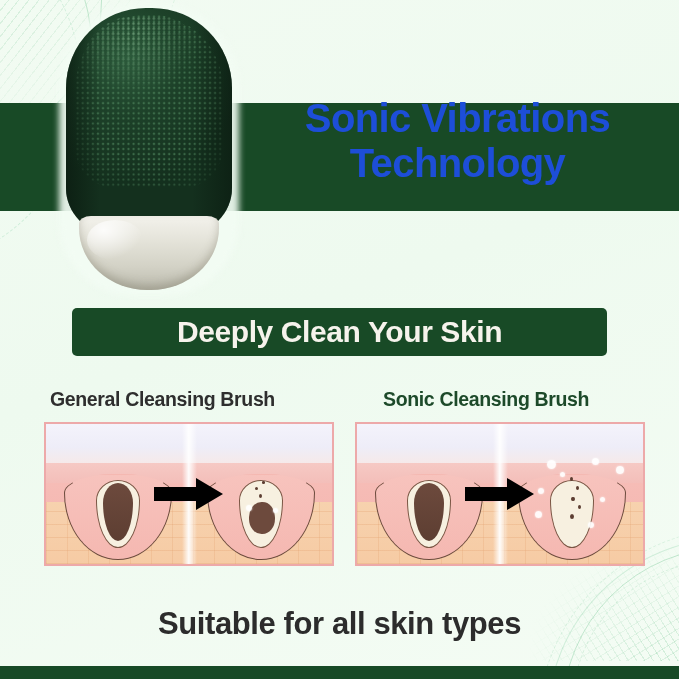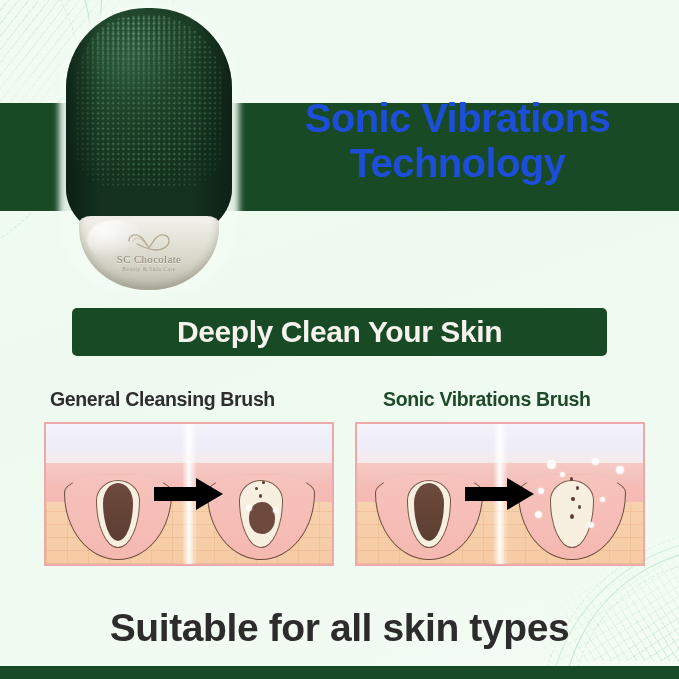--- a/index.html
+++ b/index.html
@@ -367,21 +367,21 @@
     z-index: 7;
   }
 
   
   .bottom-text {
     position: absolute;
     left: 0; right: 0;
     top: 606px;
     text-align: center;
     color: #2c2c2c;
-    font-size: 39px;
+    font-size: 31px;
     font-weight: bold;
     letter-spacing: -0.4px;
     z-index: 3;
   }
 </style>
 </head>
 <body>
 
 <div id="poster">
 
@@ -407,40 +407,30 @@
   <div class="device">
     <div class="device-halo"></div>
     <div class="device-body">
       <div class="nubs"></div>
       <div class="nubs-hi"></div>
       <div class="body-shade-l"></div>
       <div class="body-shade-r"></div>
     </div>
     <div class="device-base">
       <div class="base-gloss"></div>
-      <div class="logo-wrap">
-        <div class="logo-heart">
-          <svg viewBox="0 0 48 22" width="48" height="22" aria-hidden="true">
-            <path d="M4 10 C4 3.5 12 2 16.5 6.5 C19 9 21.5 13 24 17 C26.5 13 29 9 31.5 6.5 C36 2 44 3.5 44 10 C44 15 38 19 31 19 C24 19 18 16 12 13" fill="none" stroke="#b5a98f" stroke-width="1.3" stroke-linecap="round"></path>
-            <path d="M8 10.5 C8 6.5 13.5 5.5 17 9 C20 12 22.5 15.5 24 18" fill="none" stroke="#c9bda3" stroke-width="1" stroke-linecap="round"></path>
-          </svg>
-        </div>
-        <div class="logo-name">SC Chocolate</div>
-        <div class="logo-sub">Beauty &amp; Skin Care</div>
-      </div>
     </div>
   </div>
 
   <div class="pill-banner">
     <span class="pill-text">Deeply Clean Your Skin</span>
   </div>
 
   <div class="compare-labels">
     <div class="cmp-label cmp-label-left">General Cleansing Brush</div>
-    <div class="cmp-label cmp-label-right">Sonic Vibrations Brush</div>
+    <div class="cmp-label cmp-label-right">Sonic Cleansing Brush</div>
   </div>
 
   <div class="panel panel-left">
     <div class="sky"></div>
     <div class="epidermis"></div>
     <div class="dermis"></div>
     <div class="fatlayer"></div>
 
     <div class="half half-l">
       <div class="pore"></div>

